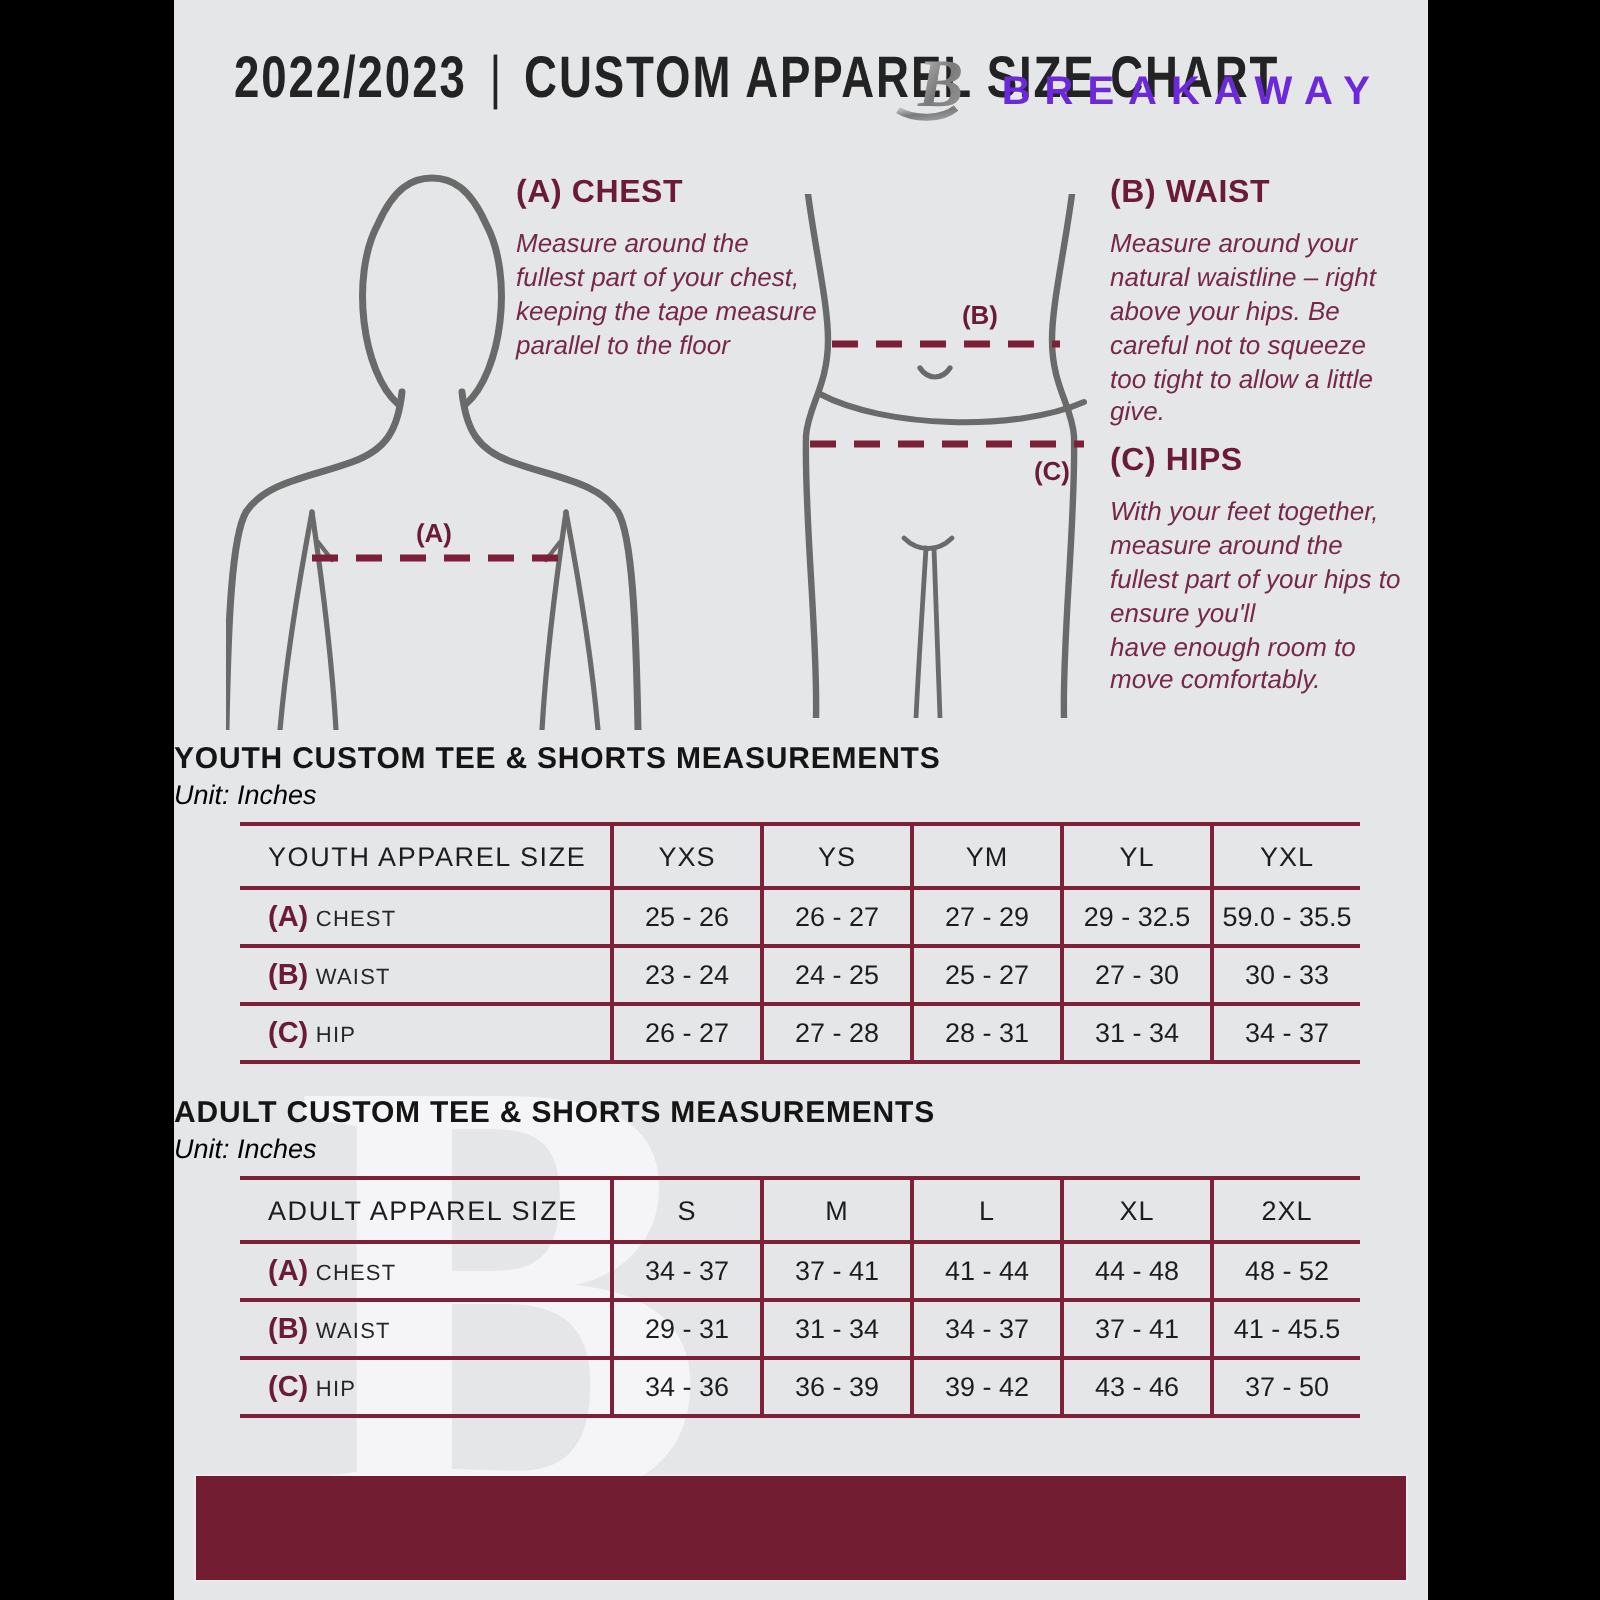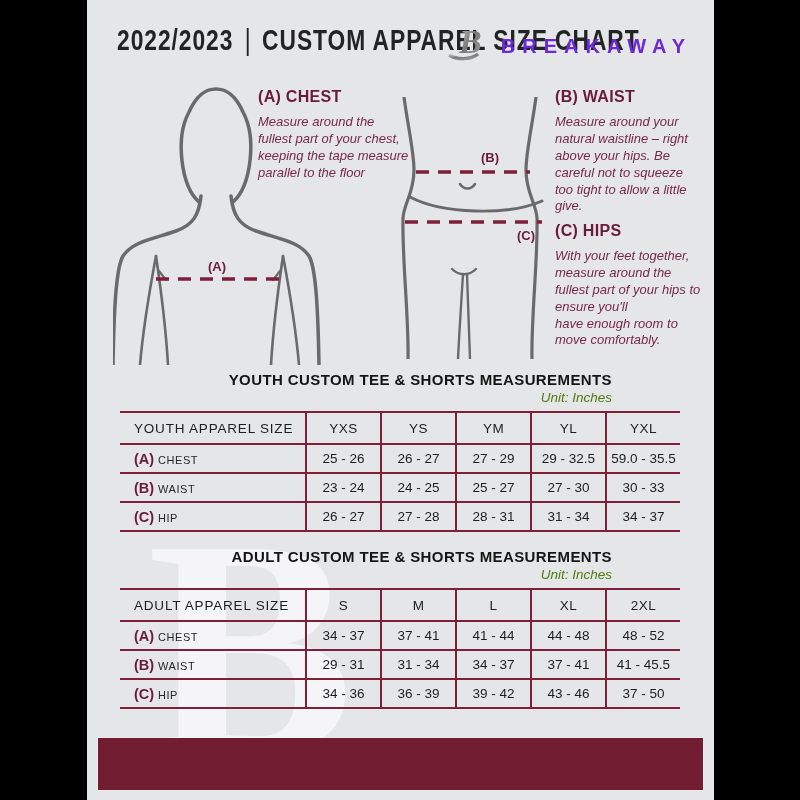--- a/index.html
+++ b/index.html
@@ -23,23 +23,23 @@
   #blk-chest { left:171px; top:88px; width:152px; }
   #blk-waist { left:468px; top:88px; width:146px; }
   #blk-hips  { left:468px; top:222px; width:152px; }
   #blk-hips .guide-b { white-space:pre-line; }
   svg.fig { position:absolute; z-index:1; }
   #fig-torso { left:26px; top:78px; }
   #fig-lower { left:303px; top:97px; }
   .marker-label { font-family:"Liberation Sans",sans-serif; font-weight:700; font-size:13px; fill:#6b1b37; }
 
   
-  .section-title { position:absolute; left:0; width:525px; text-align:right; z-index:1; }
+  .section-title { position:absolute; left:0; width:525px; text-align:left; z-index:1; }
   .sec-t { font-weight:700; font-size:15px; color:#151515; letter-spacing:0.4px; }
-  .sec-u { font-style:italic; font-size:13.5px; color:#4d7c0f; margin-top:2px; }
+  .sec-u { font-style:italic; font-size:13.5px; color:#000000; margin-top:2px; }
   table.size { position:absolute; left:33px; width:560px; border-collapse:collapse; table-layout:fixed; z-index:1; background:transparent; }
   table.size td { border-top:2px solid #7d2038; text-align:center; vertical-align:middle;
                   font-size:13.5px; color:#1d1d1d; height:29px; }
   table.size tr.hrow td { height:32px; }
   table.size td + td { border-left:2px solid #7d2038; }
   table.size tr:last-child td { border-bottom:2px solid #7d2038; }
   td.lblcol { text-align:left !important; padding-left:14px; }
   .sizehead { font-size:13.5px; letter-spacing:0.8px; color:#3d3d3d; }
   .sizecell { font-weight:400; font-size:14px; color:#1b1b1b; letter-spacing:0.5px; }
   .rowkey { font-weight:700; color:#6b1b37; font-size:14.5px; }

